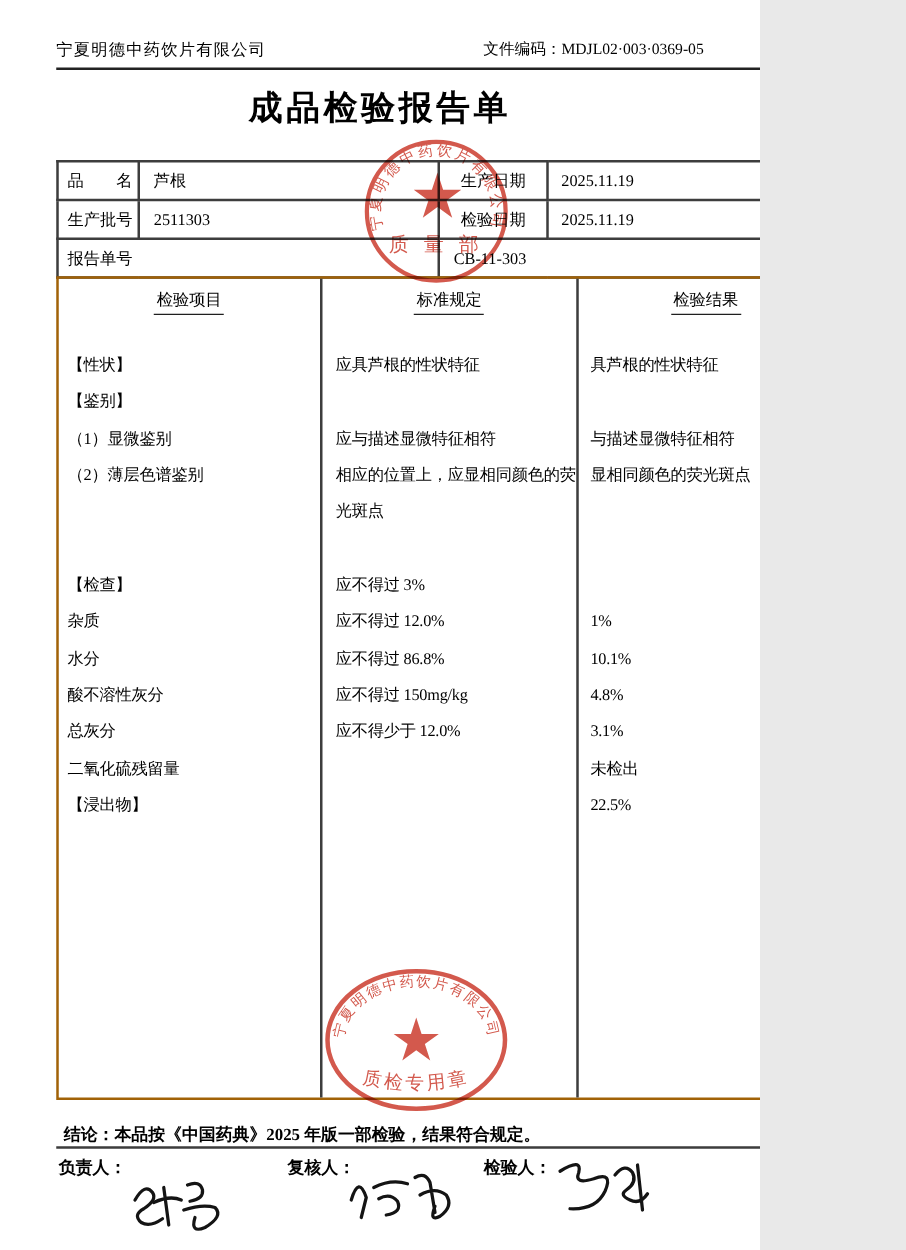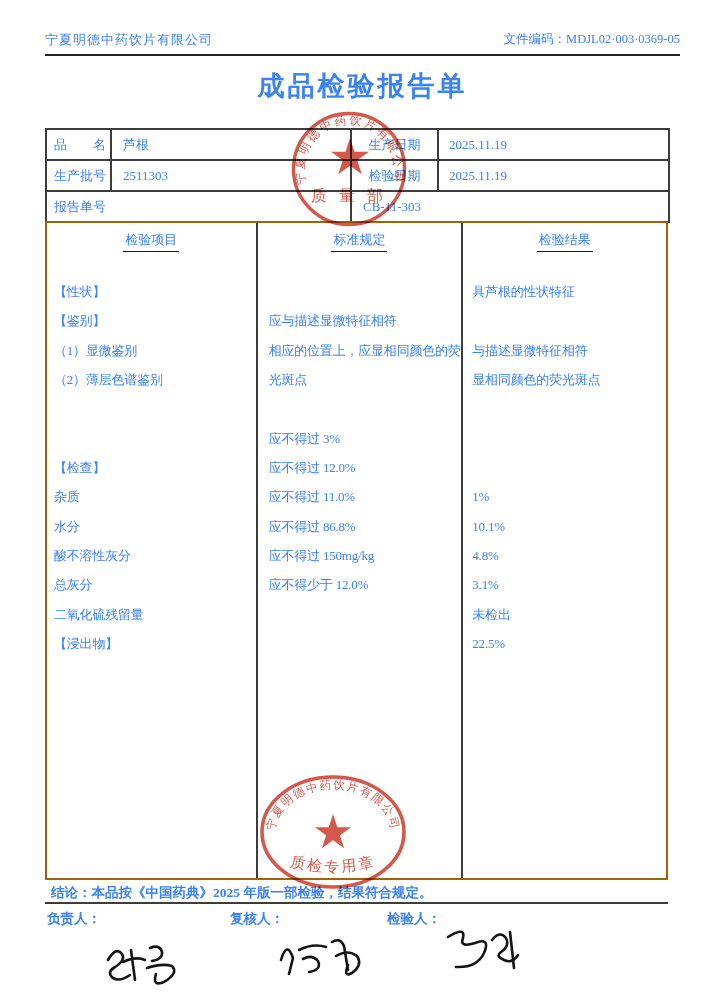--- a/index.html
+++ b/index.html
@@ -1,18 +1,18 @@
 <!DOCTYPE html>
 <html><head>
 <meta charset="utf-8">
 <style>
   html,body{margin:0;padding:0;background:#e9e9e9;}
   .page{
-    position:relative;width:725px;height:1000px;background:#ffffff;
-    font-family:"Liberation Serif","DejaVu Serif",serif;color:#3b82f6;overflow:hidden;
+    position:relative;width:608px;height:1000px;background:#ffffff;
+    font-family:"Liberation Serif","DejaVu Serif",serif;color:#000000;overflow:hidden;
   }
   
   .hdr-company{position:absolute;left:45px;top:31px;font-size:13px;letter-spacing:1px;}
   .hdr-code{position:absolute;right:45px;top:31px;font-size:12.5px;}
   .hdr-rule{position:absolute;left:45px;top:54px;width:635px;height:2px;background:#222;}
   
   .doc-title{position:absolute;left:0;top:68px;width:100%;text-align:center;
     font-size:27px;font-weight:bold;letter-spacing:3px;}
   
   .sheet{position:absolute;left:45px;top:128px;width:623px;}
@@ -31,21 +31,21 @@
   .mcol.c3{width:206px;border-left:2px solid #3d3d3d;}
   .mcol-head{position:absolute;top:8px;left:0;right:0;text-align:center;font-size:13px;}
   .mcol-head span{display:inline-block;border-bottom:1.2px solid #1f1f1f;padding:0 2px 2px 2px;}
   .mcol-lines{position:absolute;top:54px;left:0;right:0;}
   .tline{height:29.35px;line-height:29.35px;font-size:13px;white-space:nowrap;letter-spacing:-0.2px;}
   .c1 .tline{padding-left:7px;}
   .c2 .tline{padding-left:11px;}
   .c3 .tline{padding-left:9px;}
   
   .conclusion{width:623px;height:24px;border-bottom:2px solid #3d3d3d;box-sizing:border-box;
-    font-size:13.5px;font-weight:bold;padding:4px 0 0 6px;}
+    font-size:13.5px;font-weight:bold;padding:4px 0 0 6px;margin-top:15px;}
   .footer-row{position:relative;width:623px;height:64px;}
   .sign-label{position:absolute;top:6px;font-size:13.5px;font-weight:bold;}
   .sl-1{left:2px;} .sl-2{left:185px;} .sl-3{left:342px;}
   .sig{position:absolute;}
   .sig path{fill:none;stroke:#141414;stroke-width:2.6;stroke-linecap:round;stroke-linejoin:round;}
   
   .stamp{position:absolute;mix-blend-mode:multiply;opacity:0.82;}
   .stamp text{font-family:"Liberation Serif","DejaVu Serif",serif;}
 </style>
 </head>
@@ -103,28 +103,28 @@
             <div class="tline">水分</div>
             <div class="tline">酸不溶性灰分</div>
             <div class="tline">总灰分</div>
             <div class="tline">二氧化硫残留量</div>
             <div class="tline">【浸出物】</div>
           </div>
       </div>
       <div class="mcol c2">
         <div class="mcol-head"><span>标准规定</span></div>
         <div class="mcol-lines">
+            <div class="tline">应具芦根的性状特征</div>
             <div class="tline"></div>
             <div class="tline">应与描述显微特征相符</div>
             <div class="tline">相应的位置上，应显相同颜色的荧</div>
             <div class="tline">光斑点</div>
             <div class="tline"></div>
             <div class="tline">应不得过 3%</div>
             <div class="tline">应不得过 12.0%</div>
-            <div class="tline">应不得过 11.0%</div>
             <div class="tline">应不得过 86.8%</div>
             <div class="tline">应不得过 150mg/kg</div>
             <div class="tline">应不得少于 12.0%</div>
           </div>
       </div>
       <div class="mcol c3">
         <div class="mcol-head"><span>检验结果</span></div>
         <div class="mcol-lines">
             <div class="tline">具芦根的性状特征</div>
             <div class="tline"></div>

